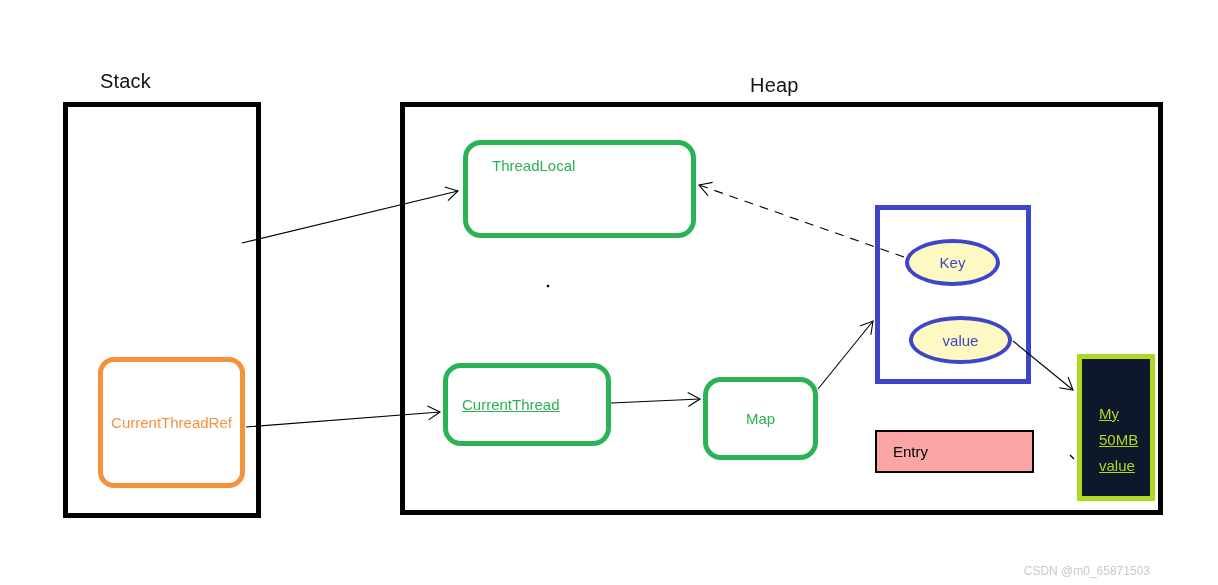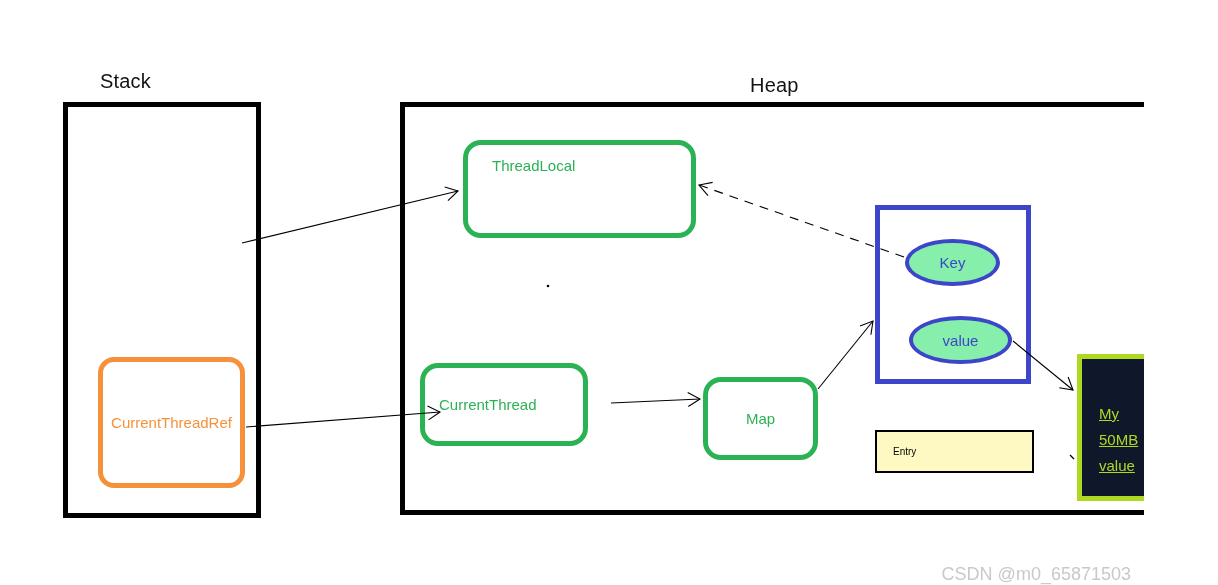--- a/index.html
+++ b/index.html
@@ -7,20 +7,21 @@
     padding: 0;
     background: #ffffff;
   }
   .canvas {
     position: relative;
     width: 1144px;
     height: 585px;
     background: #ffffff;
     font-family: "Liberation Sans", sans-serif;
     overflow: hidden;
+    padding-left: 19px;
   }
   .region-label {
     position: absolute;
     font-size: 20px;
     color: #141414;
     letter-spacing: 0.2px;
   }
   .stack-label { left: 100px; top: 70px; }
   .heap-label  { left: 750px; top: 74px; }
 
@@ -54,59 +55,60 @@
     border: 5px solid var(--heap-green, #2BB254);
     border-radius: 18px;
     color: var(--heap-green, #2BB254);
   }
   .node-threadlocal {
     left: 463px; top: 140px; width: 233px; height: 98px;
     align-items: flex-start; justify-content: flex-start;
     padding: 12px 0 0 24px;
   }
   .node-currentthread {
-    left: 420px; top: 363px; width: 168px; height: 83px;
+    left: 443px; top: 363px; width: 168px; height: 83px;
     justify-content: flex-start;
     padding-left: 14px;
+    text-decoration: underline;
   }
   .node-map { left: 703px; top: 365px; width: 115px; height: 83px; margin-top: 12px; }
 
   .blue-frame {
     position: absolute;
     box-sizing: border-box;
     left: 875px; top: 205px; width: 156px; height: 179px;
     border: 5px solid var(--map-blue, #3D46C8);
     background: transparent;
   }
   .ellipse {
     position: absolute;
     box-sizing: border-box;
     border: 4px solid var(--map-blue, #3D46C8);
     border-radius: 50%;
     color: var(--map-blue, #3D46C8);
     font-size: 15px;
     display: flex;
     align-items: center;
     justify-content: center;
-    background: #86efac;
+    background: #fef9c3;
   }
   .ellipse-key   { left: 905px; top: 239px; width: 95px;  height: 47px; }
   .ellipse-value { left: 909px; top: 316px; width: 103px; height: 48px; }
 
   .entry-box {
     position: absolute;
     box-sizing: border-box;
     left: 875px; top: 430px; width: 159px; height: 43px;
     border: 2px solid #000000;
     color: #000000;
-    font-size: 10px;
+    font-size: 15px;
     display: flex;
     align-items: center;
     padding-left: 16px;
-    background: #fef9c3;
+    background: #fca5a5;
   }
   .bigvalue-box {
     position: absolute;
     box-sizing: border-box;
     left: 1077px; top: 354px; width: 78px; height: 147px;
     border: 5px solid var(--big-value-green, #AFD822);
     color: var(--big-value-green, #AFD822);
     font-size: 15px;
     line-height: 26px;
     padding: 42px 0 0 17px;
@@ -114,23 +116,23 @@
     text-decoration: underline;
   }
   .arrows-layer {
     position: absolute;
     left: 0; top: 0;
     pointer-events: none;
   }
   .watermark {
     position: absolute;
     right: 13px;
-    bottom: 0;
+    bottom: 7px;
     color: var(--watermark-gray, #C9C9C9);
-    font-size: 18px;
+    font-size: 12px;
   }
 </style>
 </head>
 <body>
 
 <div class="canvas">
 
   <div class="region-label stack-label">Stack</div>
   <div class="region-label heap-label">Heap</div>
 

